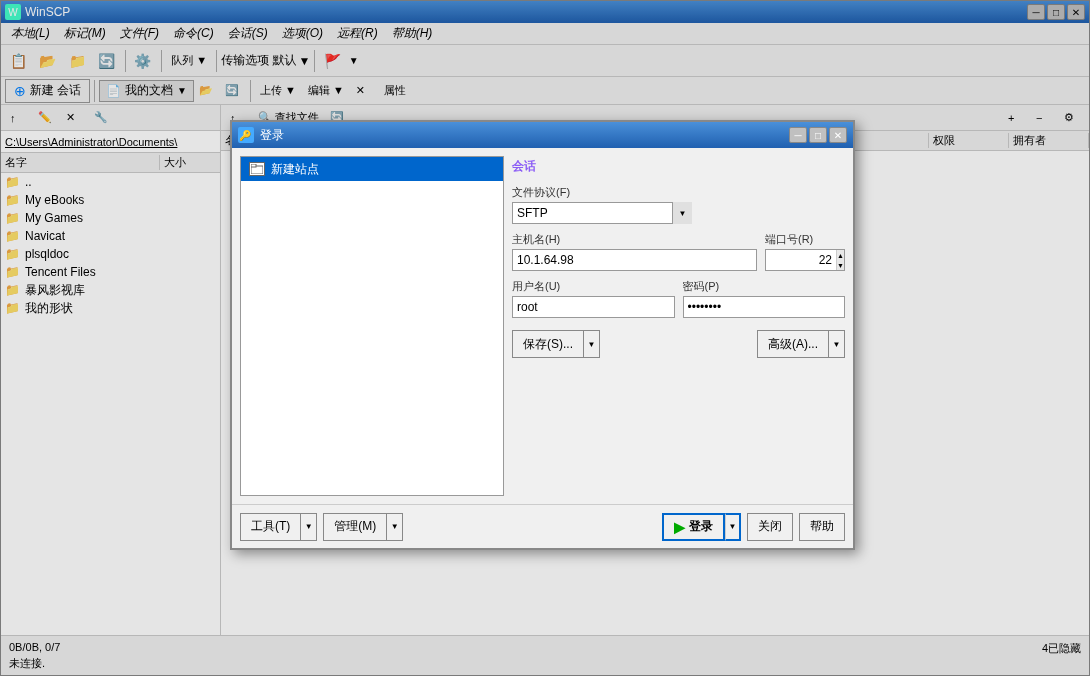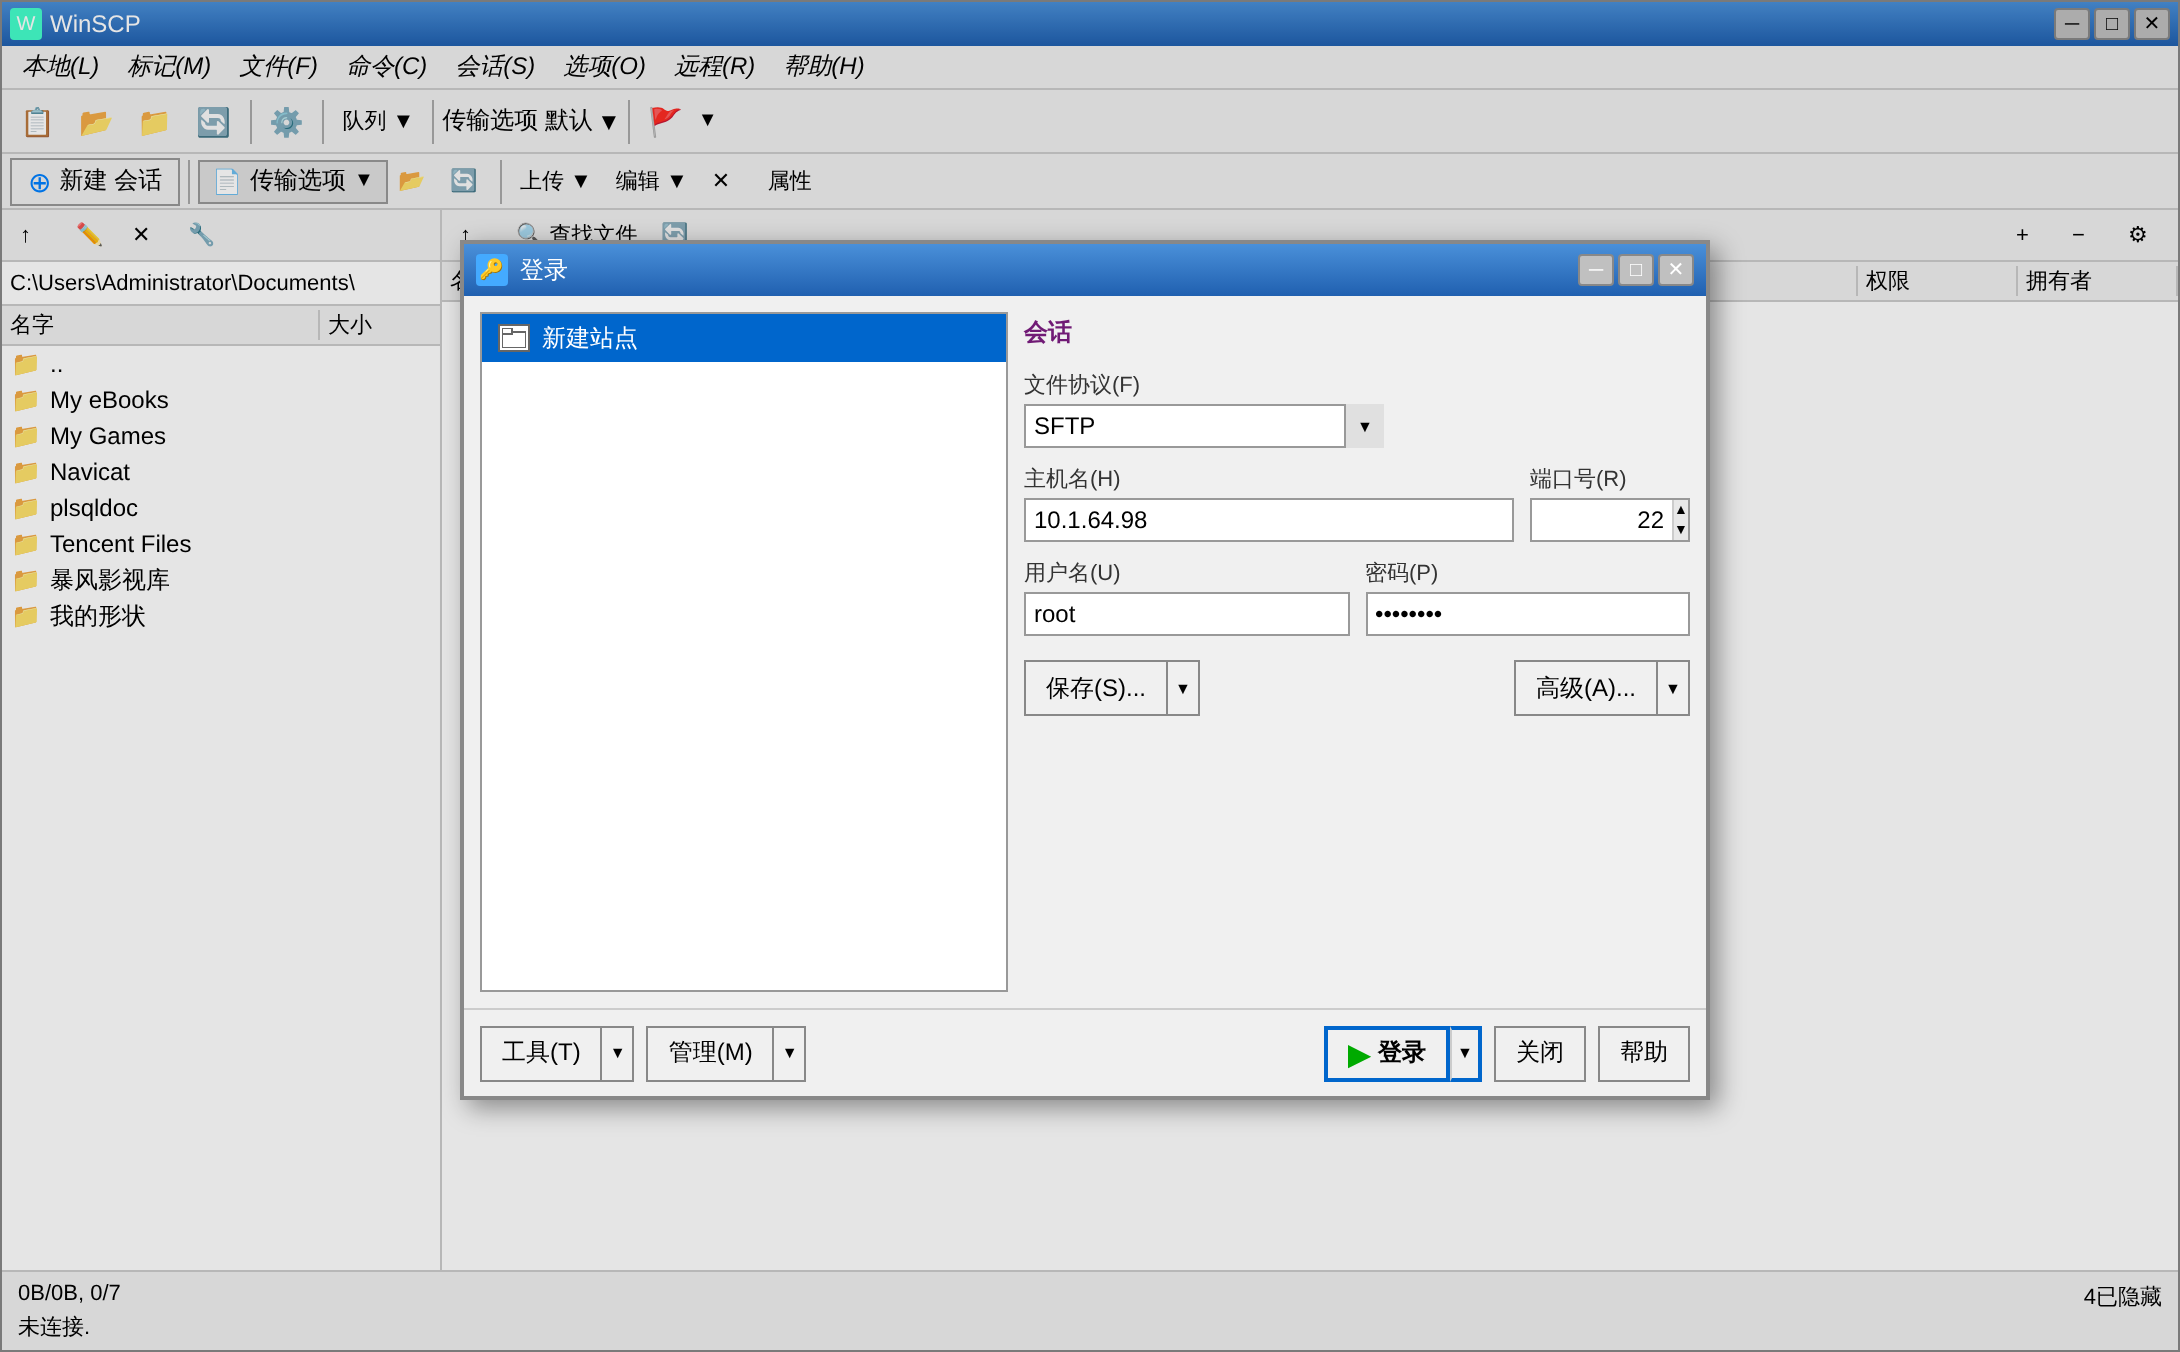--- a/index.html
+++ b/index.html
@@ -358,21 +358,21 @@
     .dialog-right {
       flex: 1;
       display: flex;
       flex-direction: column;
       gap: 8px;
     }
 
     .form-section-title {
       font-size: 12px;
       font-weight: bold;
-      color: #701a75;
+      color: #8b5cf6;
       padding: 2px 0;
     }
 
     .form-row {
       display: flex;
       flex-direction: column;
       gap: 2px;
     }
     .form-label {
       font-size: 11px;
@@ -591,21 +591,21 @@
 
   <div class="toolbar2">
     <button class="new-session-btn">
       <span style="color:#0080ff; font-size:14px;">⊕</span>
       <span>新建 会话</span>
     </button>
     <div class="toolbar-sep"></div>
     <div style="position:relative; display:inline-flex; align-items:center;">
       <div style="background:#e0e0e0; border:1px solid #999; padding:2px 6px; display:flex; align-items:center; gap:4px; height:22px; cursor:pointer;">
         <span style="font-size:12px;">📄</span>
-        <span style="font-size:12px;">传输选项</span>
+        <span style="font-size:12px;">我的文档</span>
         <span style="font-size:10px;">▼</span>
       </div>
       <button class="toolbar-btn" style="height:22px; font-size:11px;">📂</button>
       <button class="toolbar-btn" style="height:22px; font-size:11px;">🔄</button>
     </div>
     <div class="toolbar-sep"></div>
     <button class="toolbar-btn">
       <span>上传 ▼</span>
     </button>
     <button class="toolbar-btn">
@@ -623,21 +623,21 @@
     <div class="panels-area">
 
       <div class="left-panel">
         <div class="panel-toolbar">
           <button class="toolbar-btn" style="height:20px; font-size:11px;">↑</button>
           <button class="toolbar-btn" style="height:20px; font-size:11px;">✏️</button>
           <button class="toolbar-btn" style="height:20px; font-size:11px;">✕</button>
           <button class="toolbar-btn" style="height:20px; font-size:11px;">🔧</button>
         </div>
         <div class="path-bar">
-          <span style="font-size:11px;">C:\Users\Administrator\Documents\</span>
+          <span style="font-size:11px;text-decoration:underline;">C:\Users\Administrator\Documents\</span>
         </div>
         <div class="file-list-header">
           <div class="file-col-name">名字</div>
           <div class="file-col-size">大小</div>
         </div>
         <div class="file-list">
 
           <div class="file-item">
             <span class="file-icon">📁</span>
             <span>..</span>

